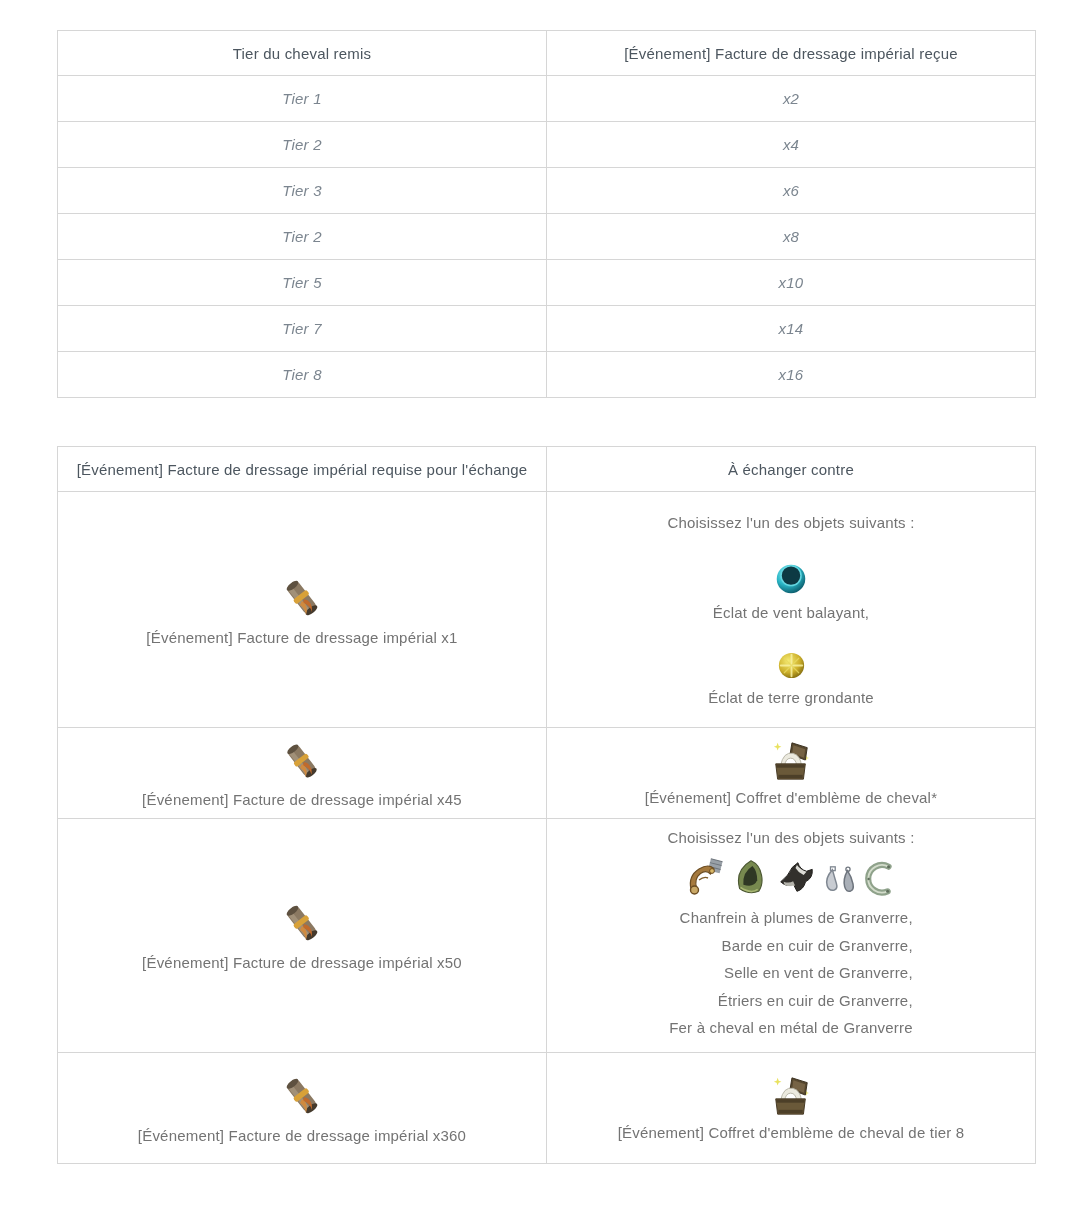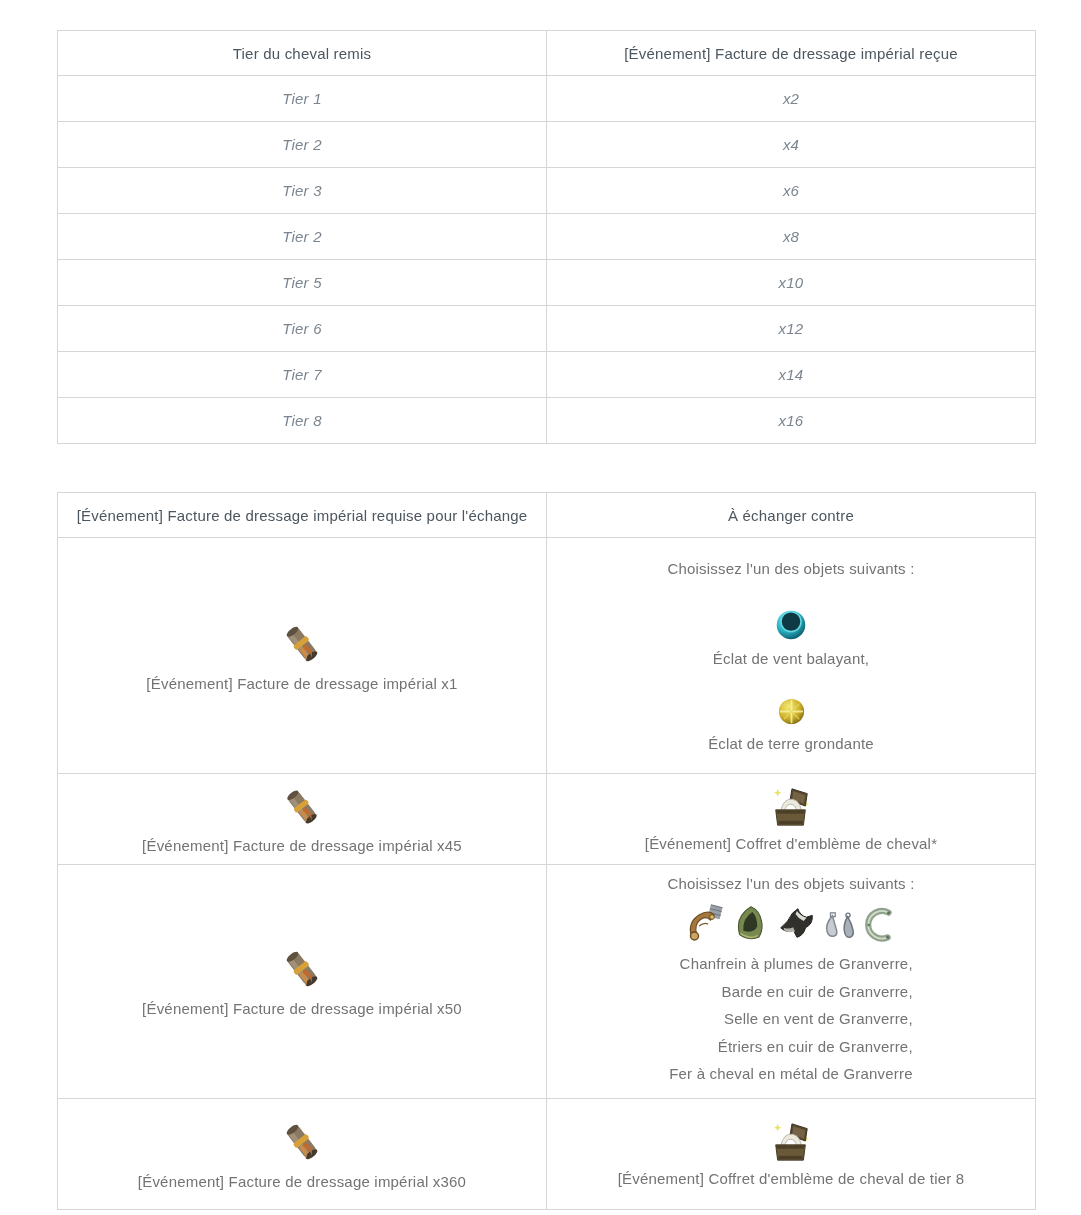--- a/index.html
+++ b/index.html
@@ -172,24 +172,20 @@
         </tr>
       <tr>
           <td>Tier 2</td>
           <td>x8</td>
         </tr>
       <tr>
           <td>Tier 5</td>
           <td>x10</td>
         </tr>
       <tr>
-          <td>Tier 6</td>
-          <td>x12</td>
-        </tr>
-      <tr>
           <td>Tier 7</td>
           <td>x14</td>
         </tr>
       <tr>
           <td>Tier 8</td>
           <td>x16</td>
         </tr>
     </tbody>
   </table>
 

